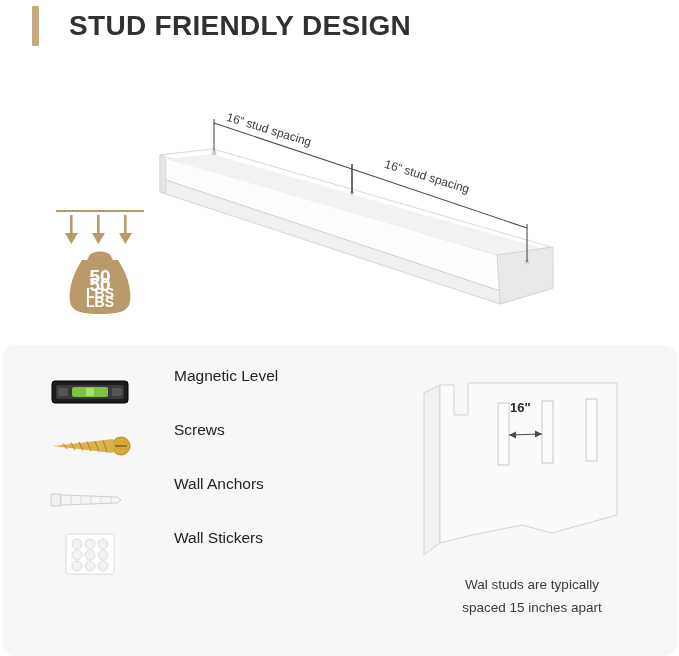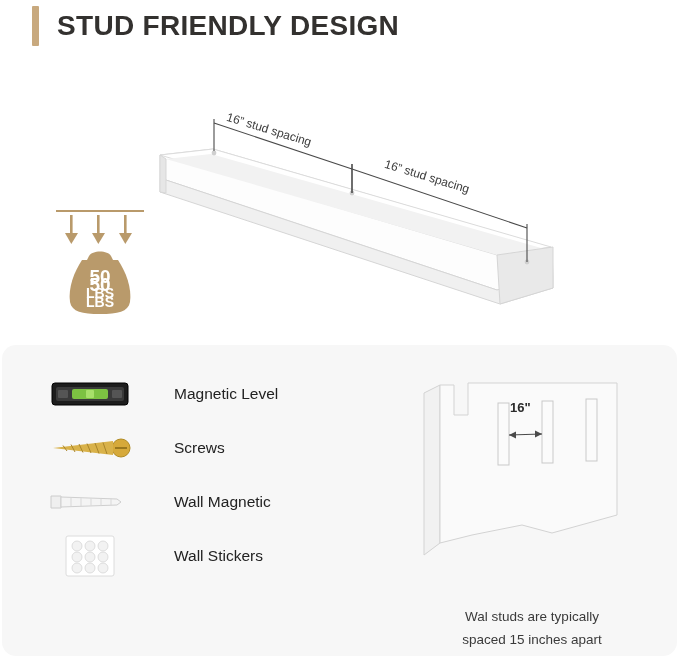--- a/index.html
+++ b/index.html
@@ -23,20 +23,21 @@
 
   
   .header {
     position: absolute;
     left: 0;
     top: 0;
     width: 679px;
     height: 52px;
     display: flex;
     align-items: center;
+    gap: 12px;
   }
   .accent-bar {
     width: 7px;
     height: 40px;
     background: #c8a97e;
     margin-left: 32px;
     margin-right: 18px;
     border-radius: 1px;
   }
   .title {
@@ -86,21 +87,21 @@
   }
 
   .parts-list {
     position: absolute;
     left: 40px;
     top: 22px;
     width: 350px;
   }
   .part-row {
     display: flex;
-    align-items: center;
+    align-items: flex-start;
     height: 54px;
     margin-bottom: 0px;
   }
   .part-icon {
     width: 96px;
     height: 50px;
     display: flex;
     align-items: center;
     justify-content: center;
     flex: 0 0 96px;
@@ -122,21 +123,20 @@
   }
   .stud-caption {
     position: absolute;
     left: 400px;
     top: 228px;
     width: 260px;
     text-align: center;
     font-size: 13.5px;
     line-height: 23px;
     color: #3a3a3a;
-    margin-top: 32px;
   }
 </style>
 </head>
 <body>
 
 <div class="page">
 
   <div class="header">
     <div class="accent-bar"></div>
     <div class="title">STUD FRIENDLY DESIGN</div>
@@ -251,21 +251,21 @@
             <path d="M14,7 L70,9 L74,12 L70,15 L14,17 Z" fill="#f4f4f4" stroke="#cfcfcf" stroke-width="1"></path>
             <g stroke="#d8d8d8" stroke-width="1">
               <line x1="24" y1="8" x2="24" y2="16"></line>
               <line x1="34" y1="8.2" x2="34" y2="16"></line>
               <line x1="44" y1="8.4" x2="44" y2="15.8"></line>
               <line x1="54" y1="8.6" x2="54" y2="15.6"></line>
               <line x1="64" y1="8.8" x2="64" y2="15.4"></line>
             </g>
           </svg>
         </div>
-        <div class="part-label">Wall Magnetic</div>
+        <div class="part-label">Wall Anchors</div>
       </div>
 
       <div class="part-row">
         <div class="part-icon">
           <svg width="52" height="44" viewBox="0 0 52 44">
             <rect x="2" y="2" width="48" height="40" rx="2" fill="#ffffff" stroke="#dcdcdc" stroke-width="1"></rect>
             <g fill="#f2f2f2" stroke="#d6d6d6" stroke-width="0.8">
               <circle cx="13" cy="12" r="5"></circle>
               <circle cx="26" cy="12" r="5"></circle>
               <circle cx="39" cy="12" r="5"></circle>

